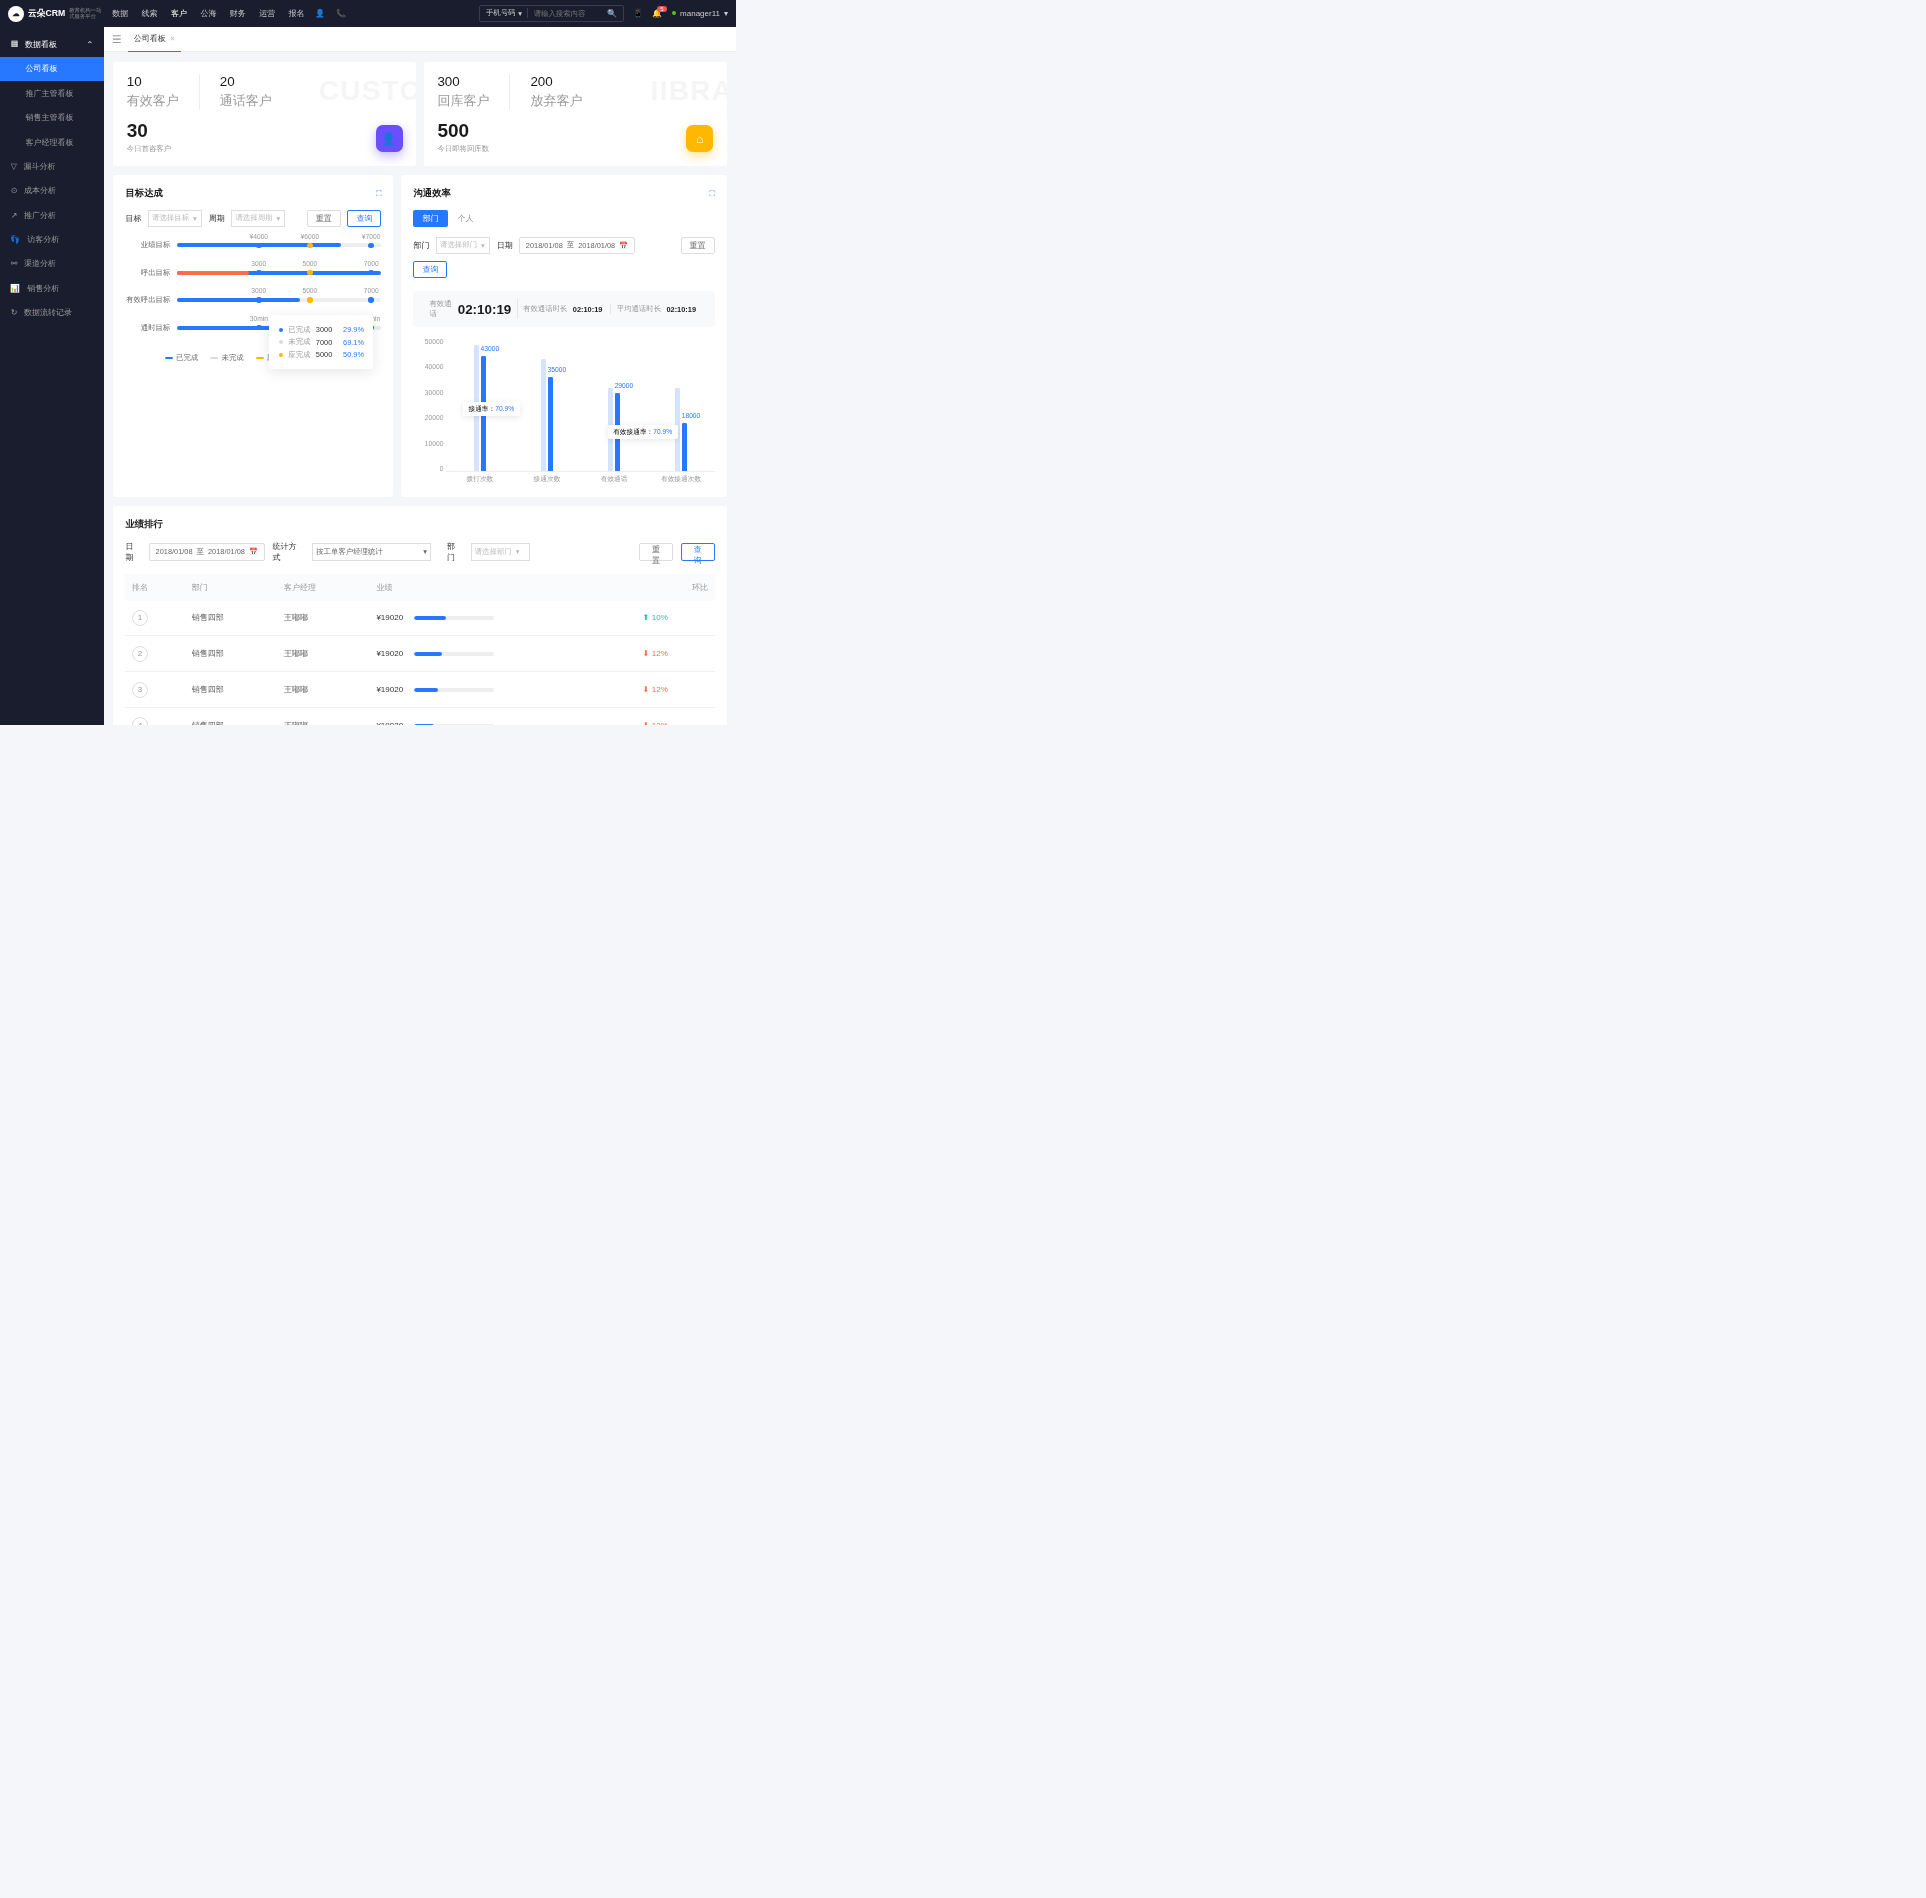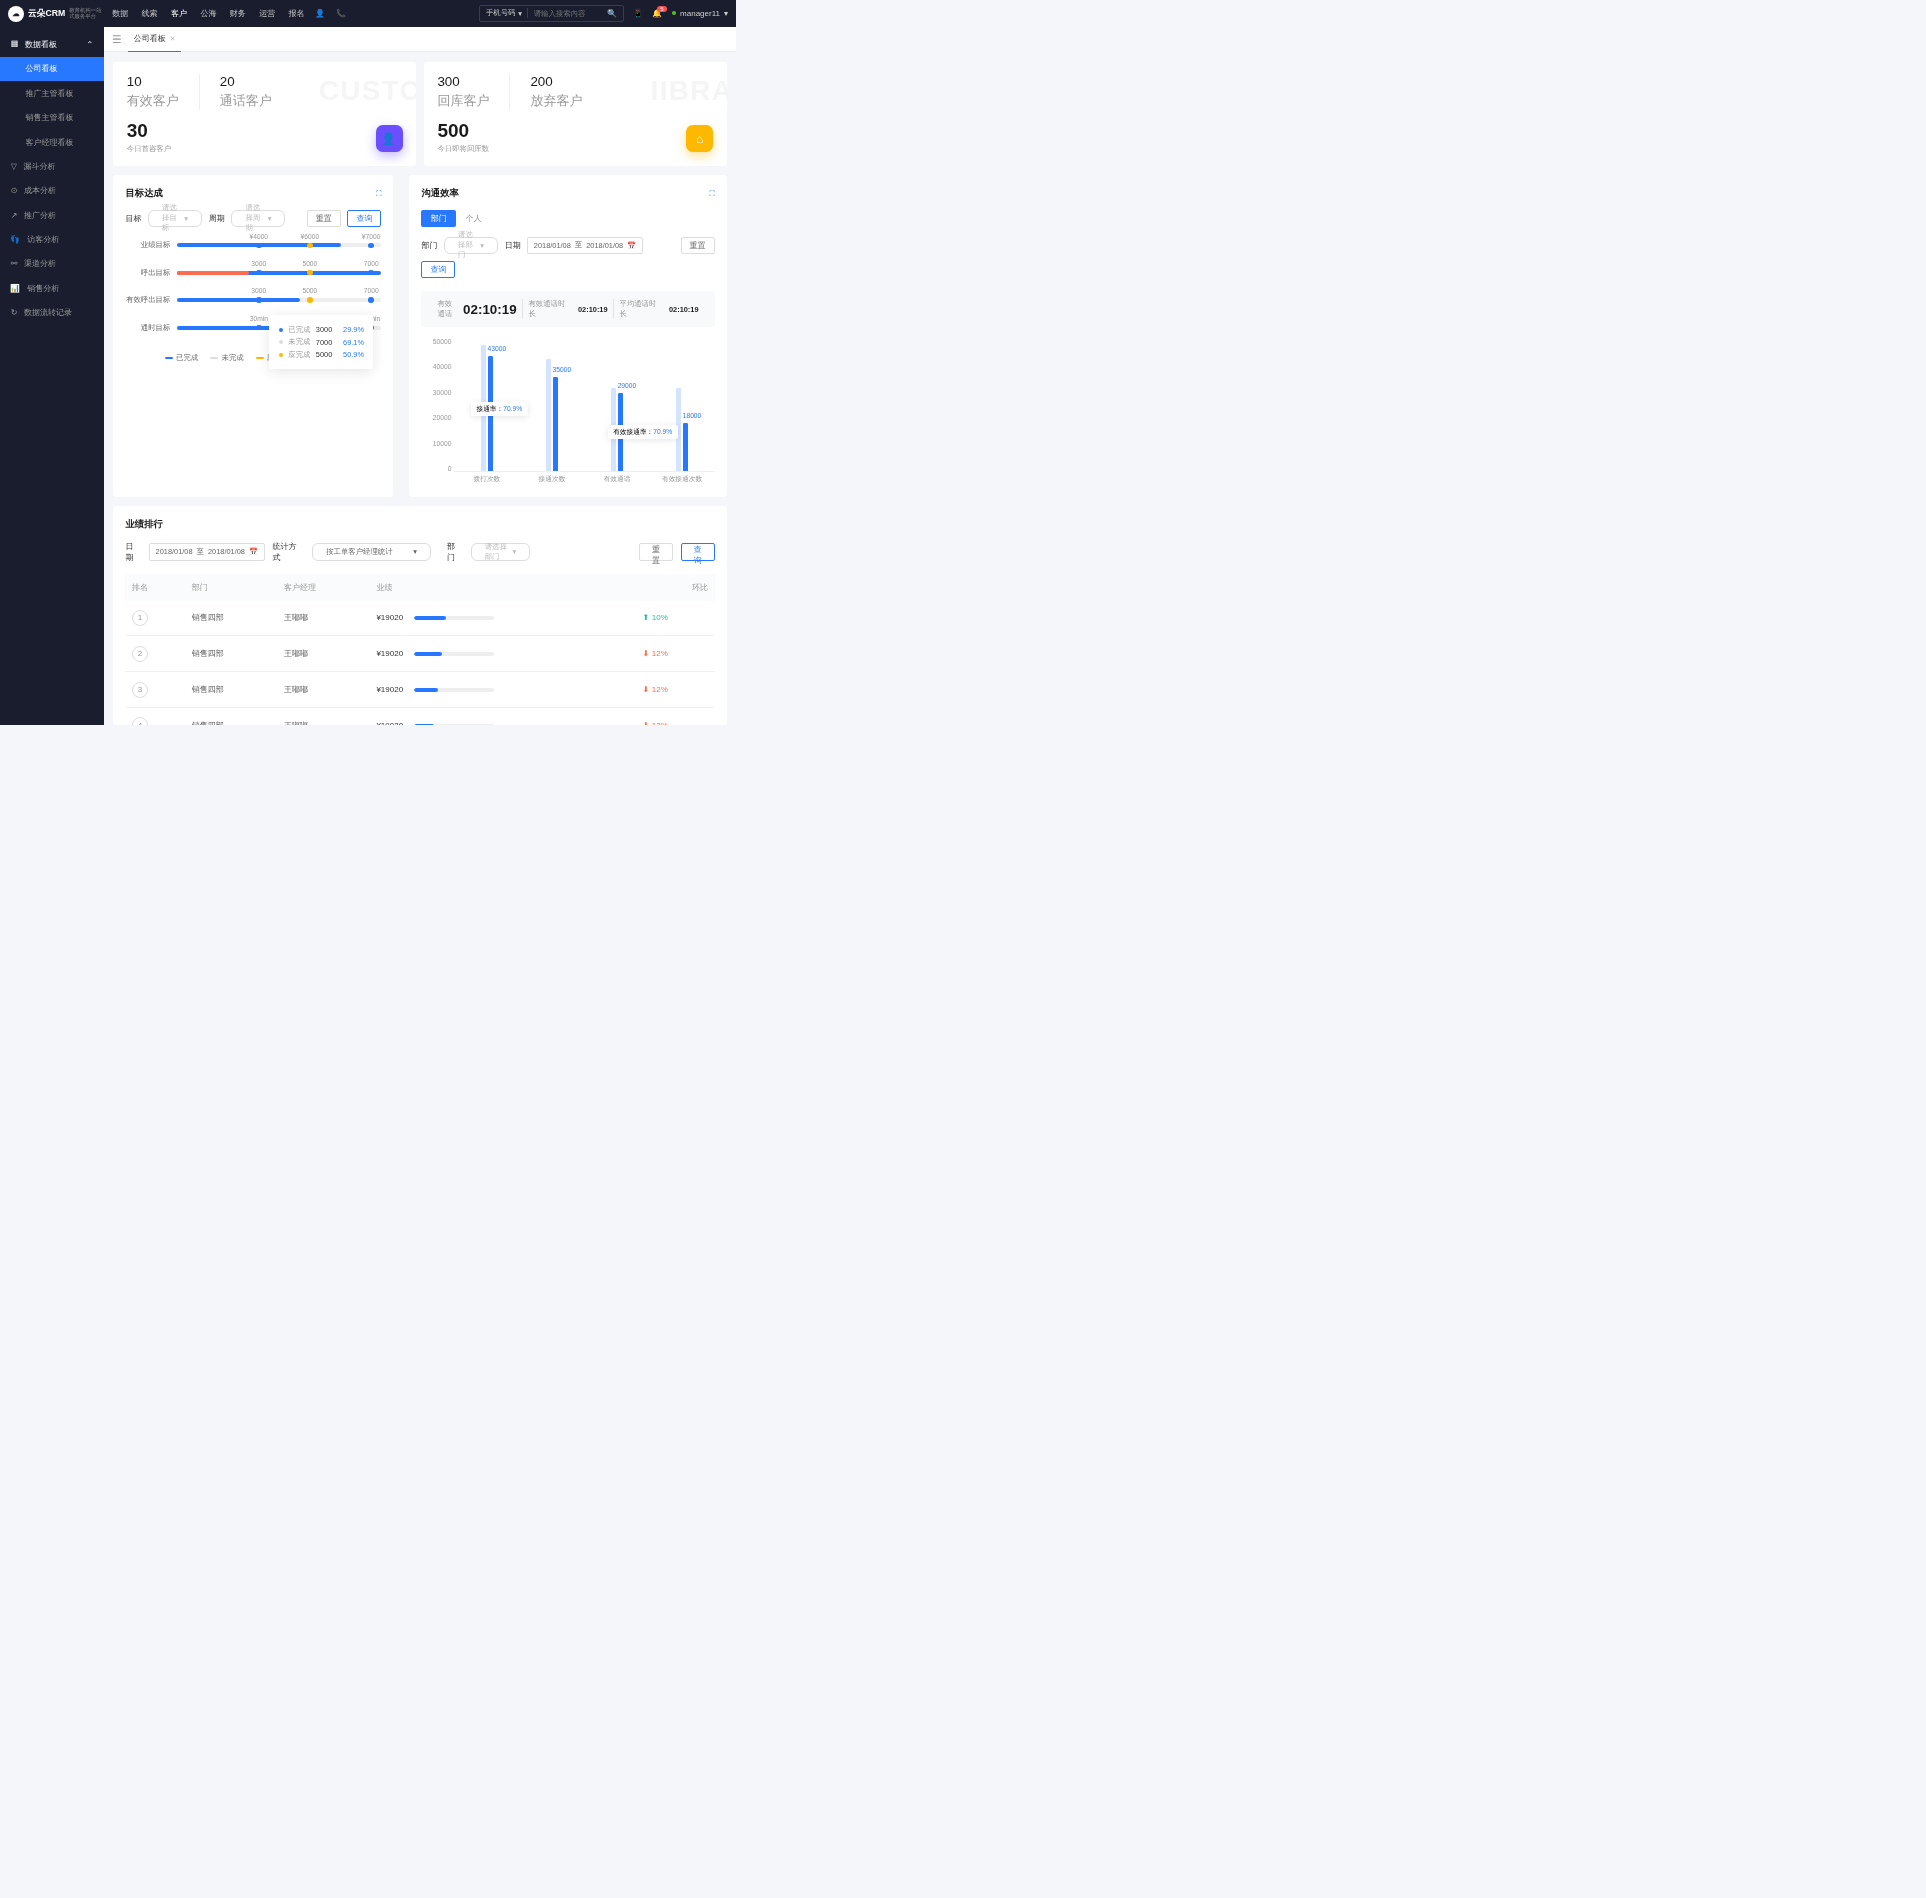--- a/index.html
+++ b/index.html
@@ -40,30 +40,30 @@
 .card-stat{border-right:0.7px solid #eee;padding-right:20px}
 .card-stat:last-child{border:none}
 .card-num{font-size:13.4px;font-weight:400;color:#1a1a1a}
 .card-label{font-size:13px;color:#999;margin-top:3px}
 .card-big{font-size:19px;font-weight:600;color:#1a1a1a;margin-top:10.7px;position:relative;z-index:1}
 .card-big-label{font-size:7.4px;color:#999;margin-top:1.3px;position:relative;z-index:1}
 .card-icon{position:absolute;right:13.4px;bottom:13.4px;width:27px;height:27px;border-radius:6.7px;display:flex;align-items:center;justify-content:center;color:#fff;font-size:12px}
 .ic-purple{background:#6b4eff;box-shadow:0 4px 10.7px rgba(107,78,255,.4)}
 .ic-orange{background:#ff6b4e;box-shadow:0 4px 10.7px rgba(255,107,78,.4)}
 .ic-yellow{background:#ffb800;box-shadow:0 4px 10.7px rgba(255,184,0,.4)}
-.row2{display:flex;gap:16px;margin-bottom:9.4px}
+.row2{display:flex;gap:8px;margin-bottom:9.4px}
 .panel{background:#fff;border-radius:2.7px;padding:12px}
 .panel-l{flex:0 0 280px}
 .panel-r{flex:1}
 .panel-head{display:flex;align-items:center;justify-content:space-between;margin-bottom:9.4px}
 .panel-title{font-size:9.4px;font-weight:600;color:#1a1a1a}
 .expand-icon{color:#2878ff;font-size:7.4px;cursor:pointer}
 .filters{display:flex;align-items:center;gap:6.7px;font-size:8px;margin-bottom:13.4px;flex-wrap:wrap}
 .fl-label{color:#333}
-.select{border:0.7px solid #ddd;border-radius:6px;height:17.4px;padding:0 13px;display:flex;align-items:center;gap:4px;color:#bbb;font-size:7.4px;cursor:pointer;background:#fff}
+.select{border:0.7px solid #ddd;border-radius:0;height:17.4px;padding:0 3px;display:flex;align-items:center;gap:4px;color:#bbb;font-size:7.4px;cursor:pointer;background:#fff}
 .btn{height:17.4px;padding:0 8px;border:0.7px solid #ddd;border-radius:2px;background:#fff;color:#666;font-size:8px;cursor:pointer}
 .btn-primary{border-color:#2878ff;color:#2878ff}
 .target-rows{display:flex;flex-direction:column;gap:17.4px}
 .target-row{display:flex;align-items:center;gap:6.7px;font-size:7.4px}
 .target-label{width:45px;text-align:right;color:#666}
 .target-bar{flex:1;height:4px;background:#eee;border-radius:2px;position:relative}
 .target-fill{position:absolute;height:4px;border-radius:2px;left:0}
 .target-dot{position:absolute;width:5.4px;height:5.4px;border-radius:50%;top:-0.7px;margin-left:-2.7px}
 .target-mark{position:absolute;top:-10.7px;font-size:6.7px;color:#999;transform:translateX(-50%)}
 .legend{display:flex;justify-content:center;gap:12px;margin-top:20px;font-size:7.4px;color:#666}

